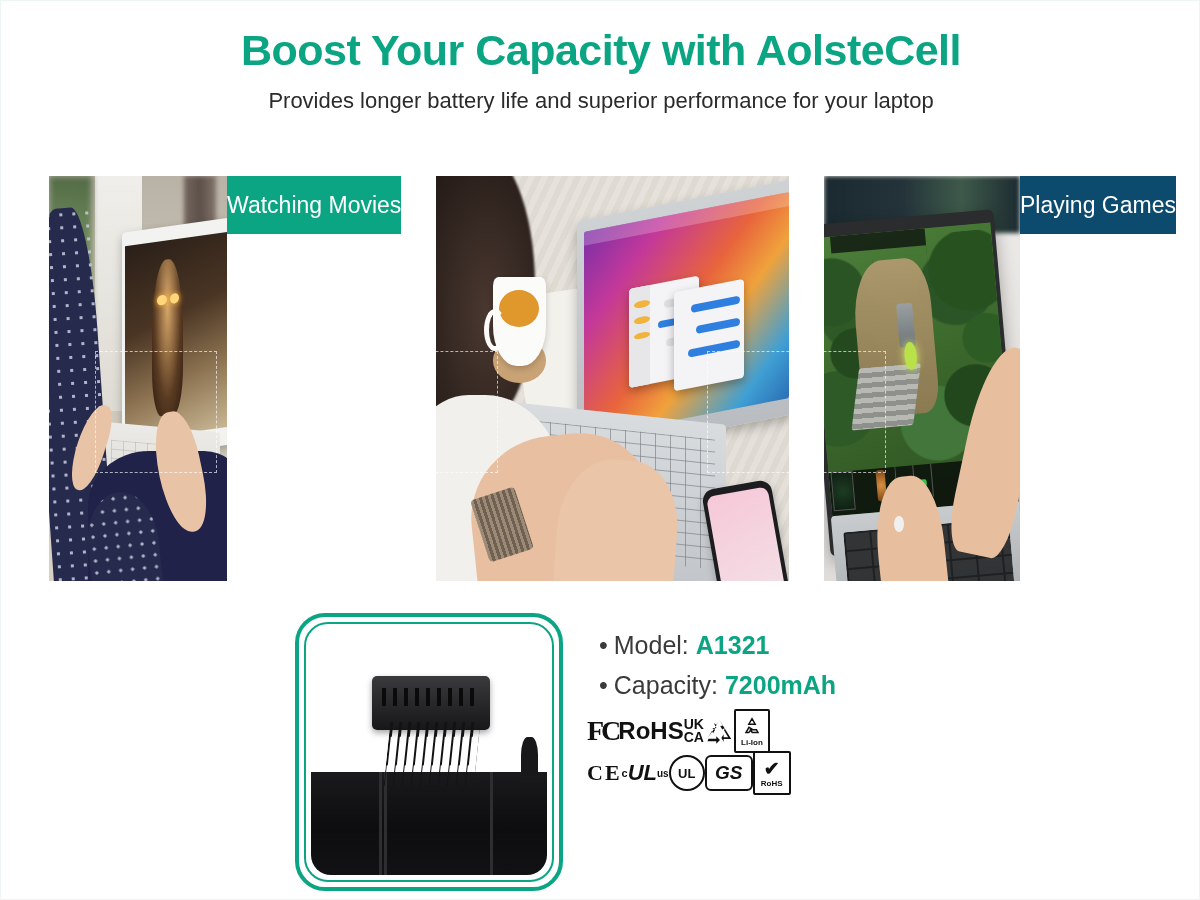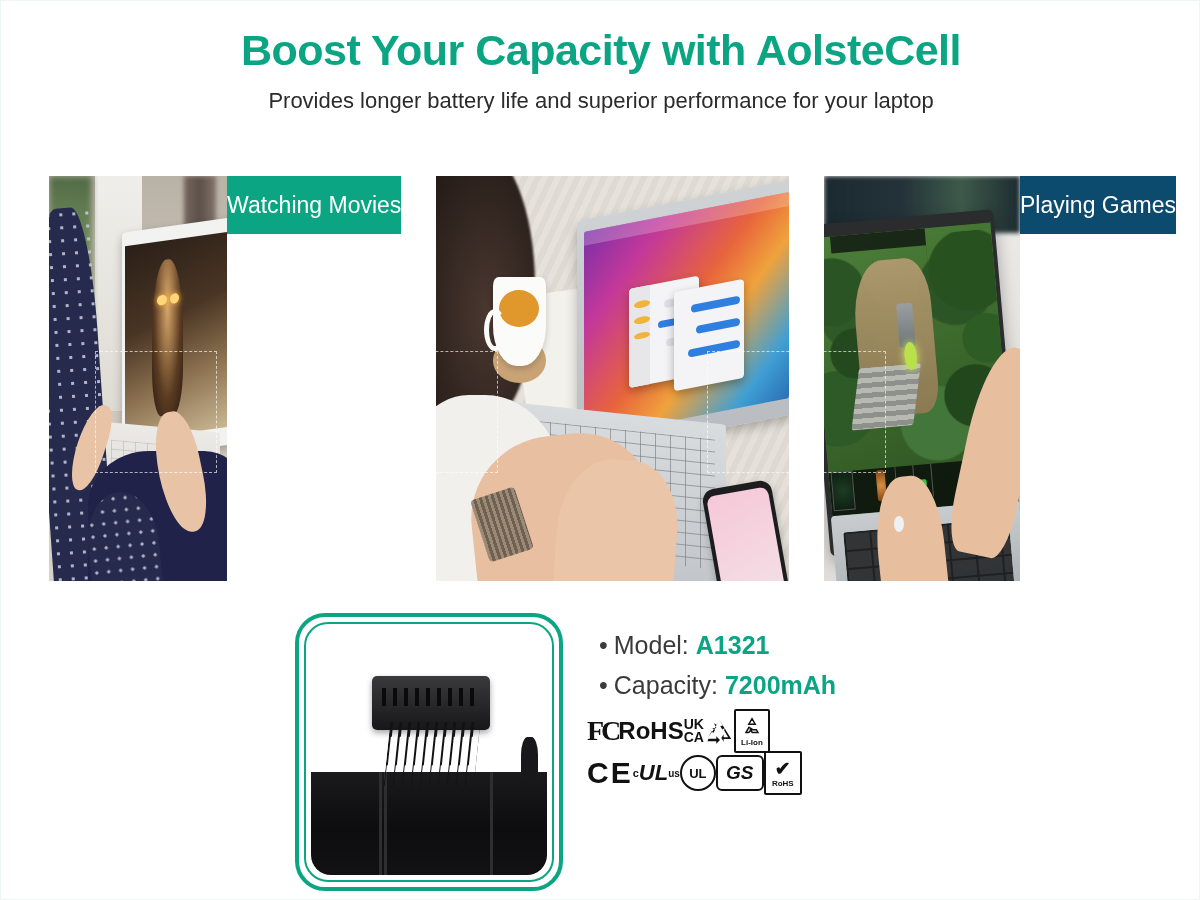--- a/index.html
+++ b/index.html
@@ -289,21 +289,21 @@
   .badge-row{display:flex;height:42px;}
   .badge{display:flex;align-items:center;justify-content:center;height:34px;color:#111;}
   .b-fcc{font-size:28px;font-weight:bold;letter-spacing:-3px;font-family:"Liberation Serif",serif;}
   .b-rohs{font-size:24px;font-weight:bold;}
   .b-ukca{font-size:14px;font-weight:bold;line-height:.95;text-align:left;}
   .b-box{
     width:32px;height:40px;border:2px solid #111;border-radius:2px;
     display:flex;flex-direction:column;align-items:center;justify-content:center;
     font-size:8px;font-weight:bold;gap:1px;
   }
-  .b-ce{font-size:30px;font-weight:bold;letter-spacing:2px;}
+  .b-ce{font-size:22px;font-weight:bold;letter-spacing:2px;font-family:Liberation Serif, serif;}
   .b-ul-txt{font-size:22px;font-weight:bold;font-style:italic;}
   .b-ul-circ{
     width:32px;height:32px;border:2.5px solid #111;border-radius:50%;
     display:flex;align-items:center;justify-content:center;
     font-size:13px;font-weight:bold;
   }
   .b-gs{
     width:44px;height:32px;border:2.5px solid #111;border-radius:6px;
     display:flex;align-items:center;justify-content:center;
     font-size:19px;font-weight:bold;font-style:italic;

